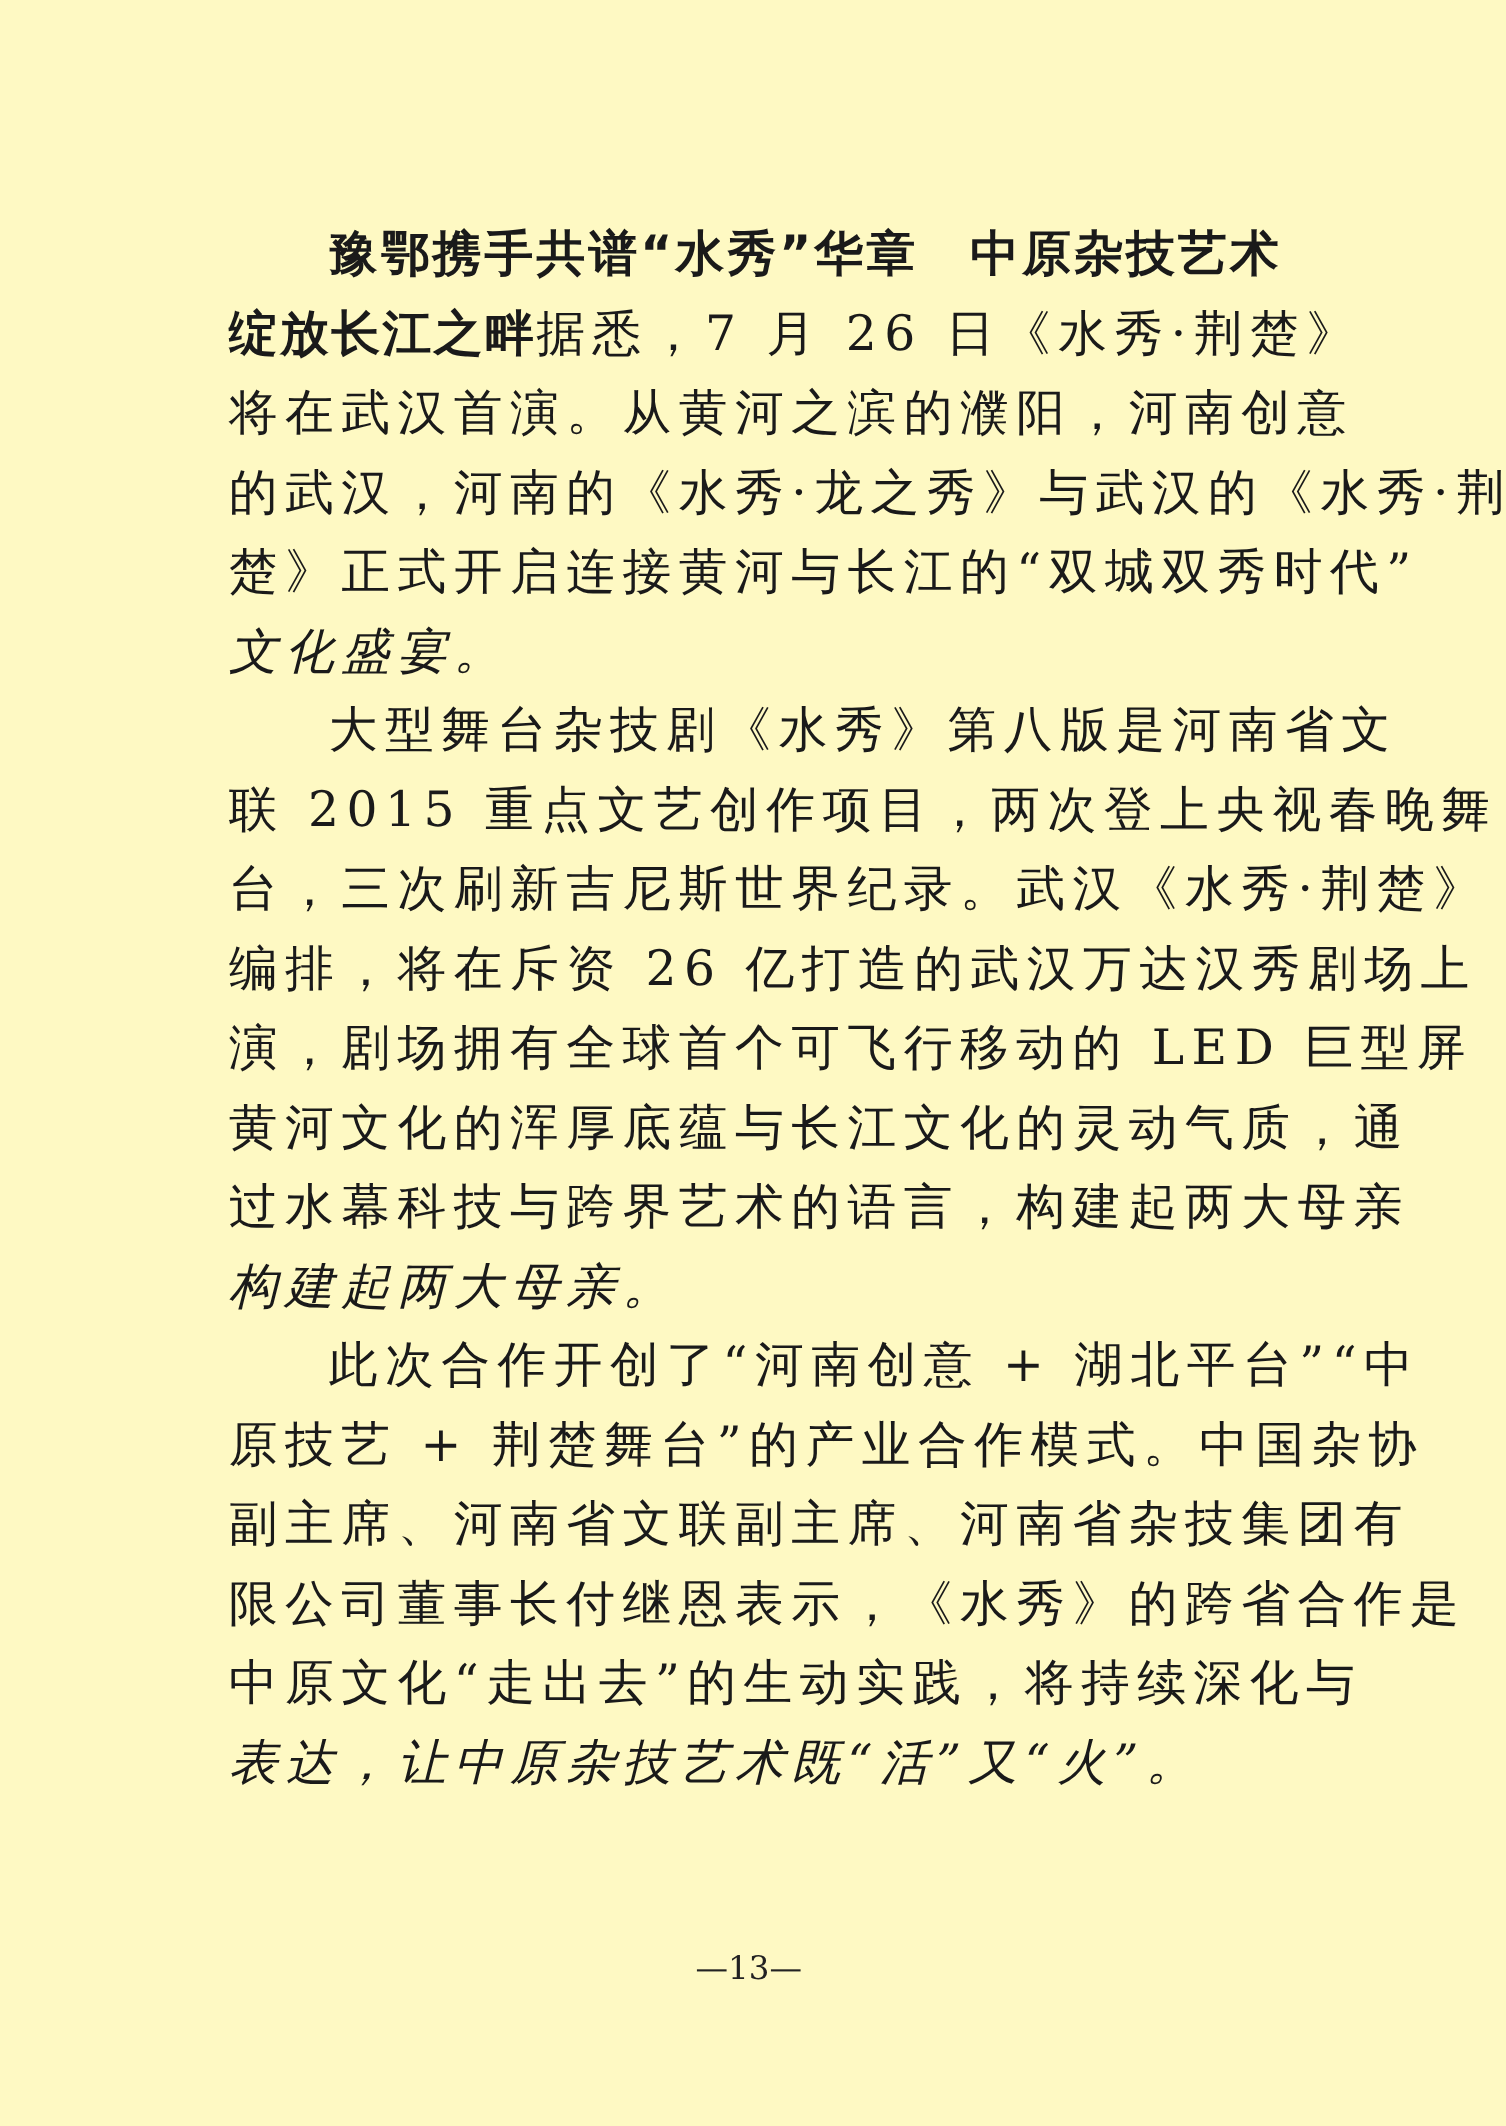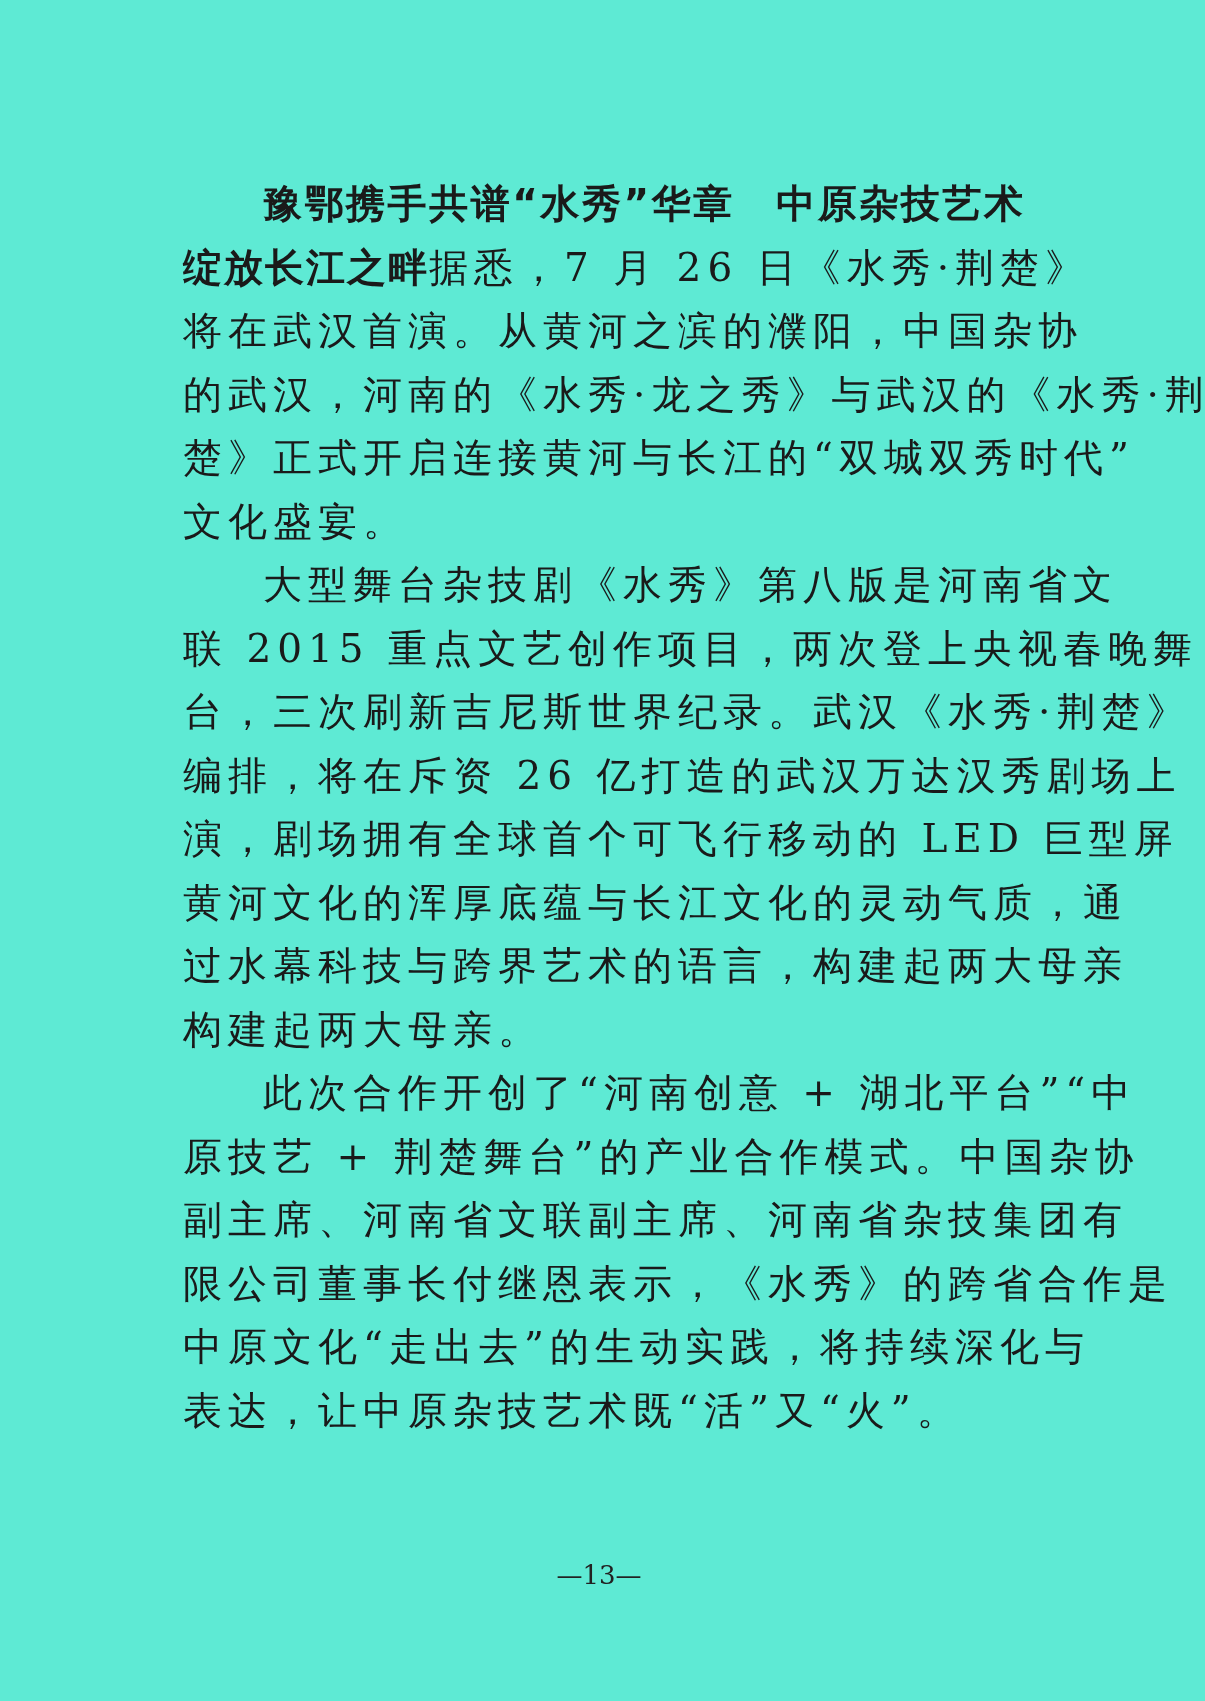--- a/index.html
+++ b/index.html
@@ -13,40 +13,41 @@
     position: relative;
     overflow: hidden;
     color: #1a1a1a;
     font-family: "DejaVu Serif", "Liberation Serif", serif;
   }
   .page {
     position: absolute;
     left: 0; top: 0;
     width: 1205px;
     height: 1701px;
-    background: #5eead4;
+    background: #fef9c3;
   }
   .text-block {
     position: absolute;
     left: 183px;
     top: 172px;
     width: 842px;
   }
   .line {
     height: 63.5px;
     line-height: 63.5px;
     font-size: 39px;
     white-space: nowrap;
     letter-spacing: 6px;
     overflow: visible;
     text-align: justify;
     text-align-last: justify;
   }
   .line.last {
     text-align-last: left;
+    font-style: italic;
   }
   .line.indent {
     padding-left: 80px;
   }
   .headline {
     font-family: "DejaVu Sans", "Liberation Sans", sans-serif;
     font-weight: bold;
     letter-spacing: 2px;
   }
   .page-number {
@@ -66,21 +67,21 @@
 
 <div class="page">
   <div class="text-block">
 
     <div class="line indent headline">
       <span>豫鄂携手共谱“水秀”华章　中原杂技艺术</span>
     </div>
     <div class="line">
       <span class="headline">绽放长江之畔</span><span style="">据悉，7 月 26 日《水秀·荆楚》</span>
     </div>
-    <div class="line">将在武汉首演。从黄河之滨的濮阳，中国杂协</div>
+    <div class="line">将在武汉首演。从黄河之滨的濮阳，河南创意</div>
     <div class="line">的武汉，河南的《水秀·龙之秀》与武汉的《水秀·荆</div>
     <div class="line">楚》正式开启连接黄河与长江的“双城双秀时代”</div>
     <div class="line last">文化盛宴。</div>
 
     <div class="line indent">大型舞台杂技剧《水秀》第八版是河南省文</div>
     <div class="line">联 2015 重点文艺创作项目，两次登上央视春晚舞</div>
     <div class="line">台，三次刷新吉尼斯世界纪录。武汉《水秀·荆楚》</div>
     <div class="line">编排，将在斥资 26 亿打造的武汉万达汉秀剧场上</div>
     <div class="line">演，剧场拥有全球首个可飞行移动的 LED 巨型屏</div>
     <div class="line">黄河文化的浑厚底蕴与长江文化的灵动气质，通</div>

